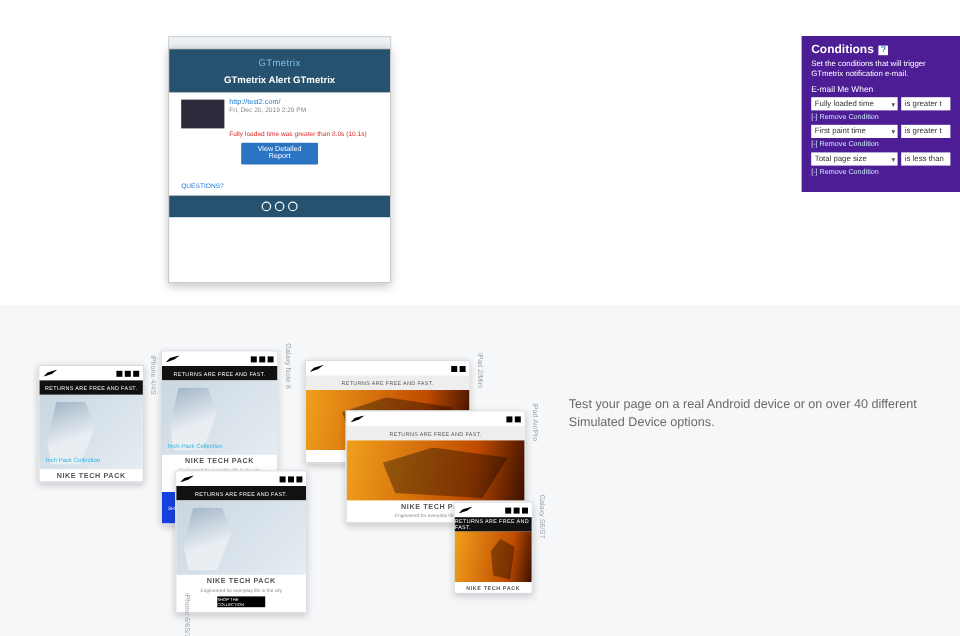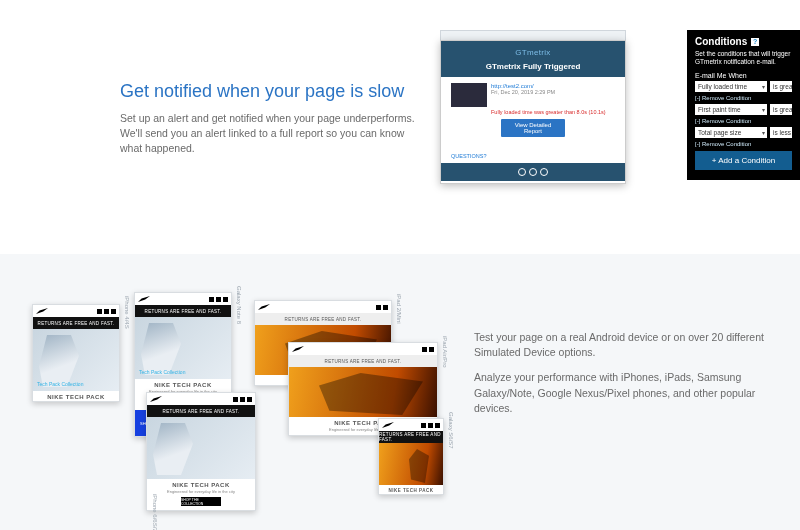--- a/index.html
+++ b/index.html
@@ -7,36 +7,36 @@
   .sec1 { display: flex; padding: 30px 20px 24px 120px; position: relative; }
   .sec1-text { flex: 0 0 300px; padding-top: 50px; }
   .sec1-img { flex: 1; position: relative; height: 200px; margin-left: 20px; }
   .sec2 { display: flex; padding: 26px 10px 30px 30px; background: #f5f7f9; }
   .sec2-img { flex: 0 0 430px; position: relative; height: 230px; }
   .sec2-text { flex: 1; padding: 50px 8px 0 14px; }
   h2 { color: #2b74c4; font-weight: 400; font-size: 18px; margin-bottom: 8px; line-height: 1.25; }
   .desc { color: #6a6a6a; line-height: 1.45; font-size: 10.5px; margin-bottom: 10px; }
   .prolink { color: #2b74c4; text-decoration: underline; font-size: 10.5px; cursor: pointer; }
 
-  .alert-card { position: absolute; left: 0; top: 10px; width: 186px; height: 144px; background: #fff; border: 1px solid #ccc; box-shadow: 0 2px 8px rgba(0,0,0,.25); }
+  .alert-card { position: absolute; left: 0; top: 10px; width: 186px; height: 196px; background: #fff; border: 1px solid #ccc; box-shadow: 0 2px 8px rgba(0,0,0,.25); }
   .alert-behind { position:absolute; left:0; top:0; width:186px; height:14px; background:#eef2f5; border:1px solid #d0d6dc;}
   .alert-head { background: #27526f; color: #fff; font-size: 8px; text-align: center; padding: 7px 0 3px; }
   .alert-logo { color:#7dbde7; font-size:8px; letter-spacing:.3px; }
   .alert-sub { background:#27526f; color:#fff; font-size:8px; text-align:center; padding:2px 0 6px; font-weight:bold; }
   .alert-body { padding: 6px 10px; font-size: 6px; position: relative; height: 86px;}
   .alert-body .thumb { width:36px; height:24px; background:#2b2b3c; float:left; margin-right:4px;}
   .alert-body .url { color:#1f7bd6; font-size:6px; }
   .alert-body .date { color:#888; font-size:5.5px; }
   .alert-body .flt { color:#d82a2a; font-size:5.5px; display:block; clear:both; padding-top:2px; padding-left:40px;}
   .alert-btn { background:#2b74c4; color:#fff; font-size:6px; padding:3px 6px; width:64px; text-align:center; margin:4px auto 0; border-radius:1px;}
   .alert-q { position:absolute; bottom:4px; left:10px; color:#1f7bd6; font-size:5.5px;}
   .alert-foot { background:#27526f; height:18px; display:flex; align-items:center; justify-content:center; gap:3px;}
   .alert-foot .si{ width:8px; height:8px; border:1px solid #fff; border-radius:50%;}
 
-  .cond-panel { position: absolute; right: -20px; top: 0; width: 113px; background: #000000; color:#fff; padding: 6px 8px 10px; font-size: 8px; }
+  .cond-panel { position: absolute; right: -20px; top: 0; width: 132px; background: #4c1d95; color:#fff; padding: 6px 8px 10px; font-size: 8px; }
   .cond-title { font-weight: bold; font-size: 10px; margin-bottom: 3px; display:flex; align-items:center; gap:4px;}
   .cond-title .q { display:inline-block; width:8px; height:8px; background:#fff; color:#1e87cc; font-size:7px; text-align:center; line-height:8px;}
   .cond-note { font-size: 6.5px; line-height:1.3; margin-bottom:5px; }
   .cond-label { font-size: 7px; margin: 4px 0 2px; }
   .cond-row { display:flex; gap:3px; margin-bottom:3px; }
   .cond-sel { background:#fff; color:#333; font-size:6.5px; padding:2px 3px; position:relative; flex:0 0 72px; }
   .cond-sel::after { content:'▾'; position:absolute; right:2px; color:#555; font-size:6px;}
   .cond-sel2 { background:#fff; color:#333; font-size:6.5px; padding:2px 3px; flex:1; white-space:nowrap; overflow:hidden;}
   .cond-rem { font-size:6px; color:#cde7f7; margin-bottom:3px;}
   .cond-add { background:#135d90; text-align:center; font-size:8px; padding:5px 0; margin-top:4px;}
@@ -58,29 +58,25 @@
   .dev .tile{ flex:1; background:#1640e0; color:#fff; font-size:4px; display:flex; align-items:center; justify-content:center; text-align:center; padding:1px; }
   .dev .tile:nth-child(2){ background:#0b2bb8;}
   .dev .hero2{ height:50px; background:linear-gradient(100deg,#f0a01c 0%, #c14b00 70%, #3a1000 100%); position:relative;}
   .dev .hero2 .fig2{ position:absolute; inset:6px 14px 2px 30px; background:rgba(0,0,0,.35); clip-path: polygon(0 30%, 40% 0, 100% 20%, 80% 100%, 10% 90%);}
   .vlabel { position:absolute; font-size:6px; color:#9aa4ae; transform: rotate(90deg); transform-origin: left top; white-space:nowrap;}
 </style>
 </head>
 <body>
 
 <div class="sec1">
-  <div class="sec1-text">
-    <h2>Get notified when your page is slow</h2>
-    <p class="desc">Set up an alert and get notified when your page underperforms. We'll send you an alert linked to a full report so you can know what happened.</p>
-  </div>
   <div class="sec1-img">
     <div class="alert-behind"></div>
     <div class="alert-card">
       <div class="alert-head"><span class="alert-logo">GTmetrix</span></div>
-      <div class="alert-sub">GTmetrix Fully Triggered</div>
+      <div class="alert-sub">GTmetrix Alert GTmetrix</div>
       <div class="alert-body">
         <div class="thumb"></div>
         <div class="url">http://test2.com/</div>
         <div class="date">Fri, Dec 20, 2019 2:29 PM</div>
         <span class="flt">Fully loaded time was greater than 8.0s (10.1s)</span>
         <div class="alert-btn">View Detailed Report</div>
         <div class="alert-q">QUESTIONS?</div>
       </div>
       <div class="alert-foot">
         <span class="si"></span>
@@ -103,21 +99,20 @@
       <div class="cond-row">
         <div class="cond-sel">First paint time</div>
         <div class="cond-sel2">is greater t</div>
       </div>
       <div class="cond-rem">[-] Remove Condition</div>
       <div class="cond-row">
         <div class="cond-sel">Total page size</div>
         <div class="cond-sel2">is less than</div>
       </div>
       <div class="cond-rem">[-] Remove Condition</div>
-      <div class="cond-add">+ Add a Condition</div>
     </div>
   </div>
 </div>
 
 <div class="sec2">
   <div class="sec2-img">
     <div class="collage">
 
       <div class="dev" style="left:2px; top:24px; width:88px;">
         <div class="bar">
@@ -226,16 +221,15 @@
         <div class="hero2" style="height:42px">
             <div class="fig2"></div>
           </div>
         <div class="cap" style="font-size:4.5px">NIKE TECH PACK</div>
       </div>
       <span class="vlabel" style="left:424px; top:132px;">Galaxy S6/S7</span>
 
     </div>
   </div>
   <div class="sec2-text">
-    <p class="desc">Test your page on a real Android device or on over 20 different Simulated Device options.</p>
-    <p class="desc">Analyze your performance with iPhones, iPads, Samsung Galaxy/Note, Google Nexus/Pixel phones, and other popular devices.</p>
+    <p class="desc">Test your page on a real Android device or on over 40 different Simulated Device options.</p>
   </div>
 </div>
 
 </body></html>

